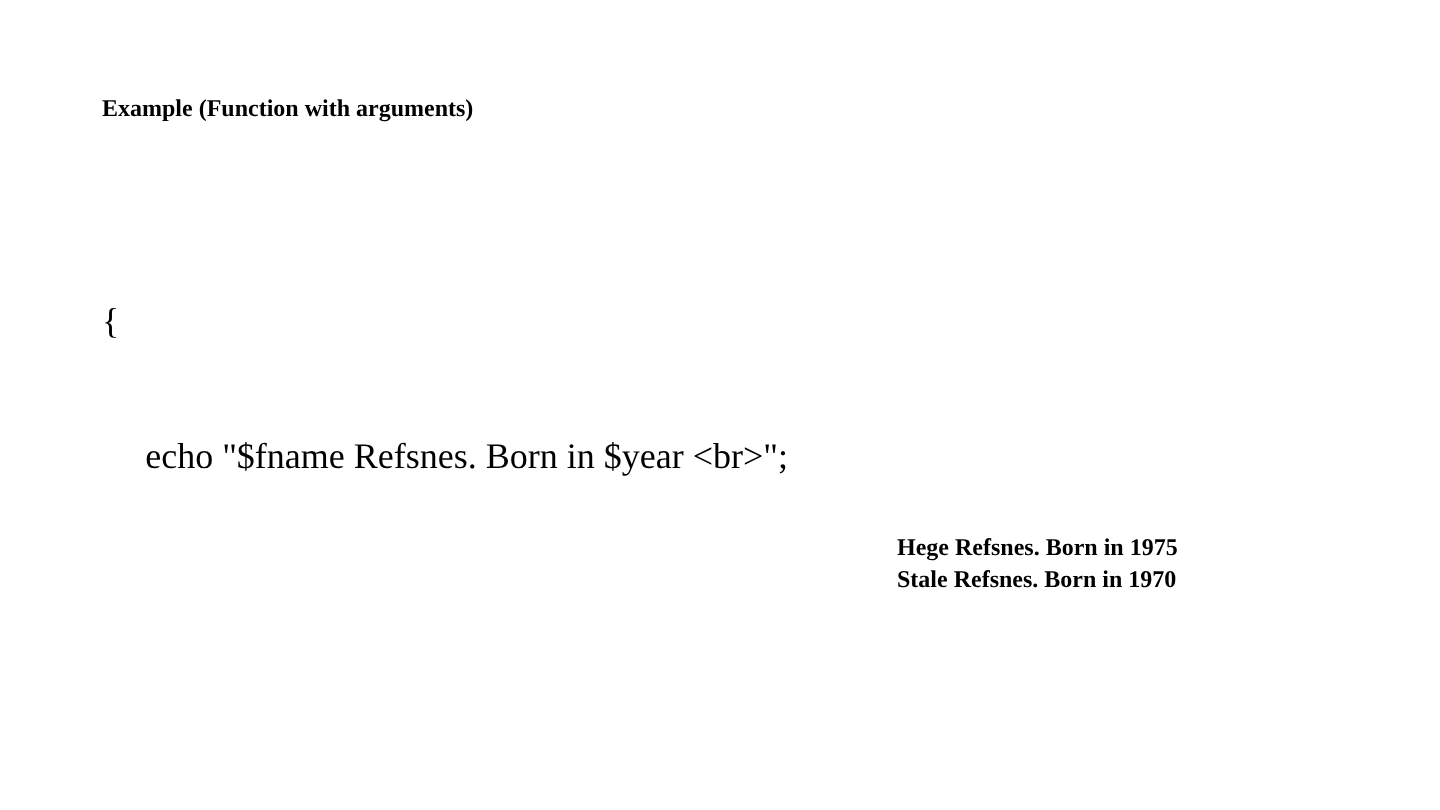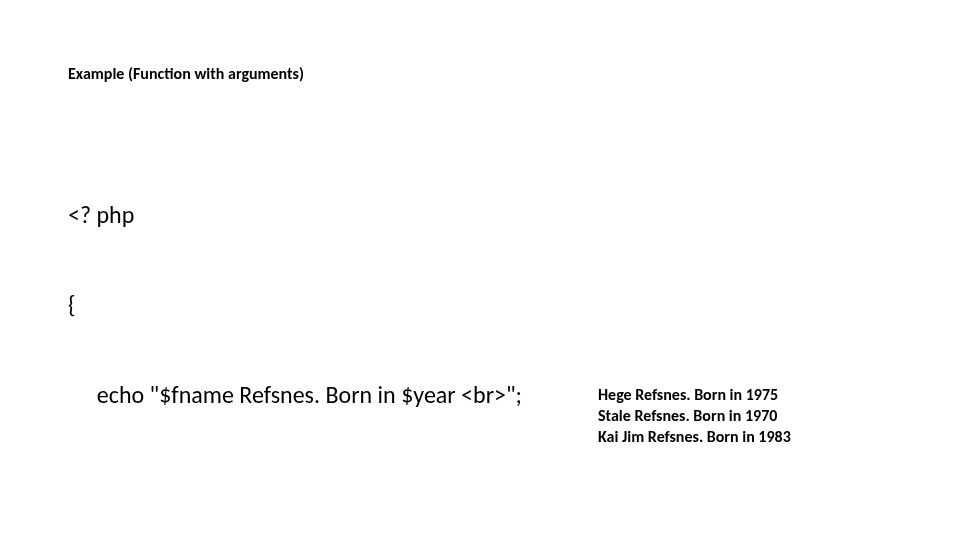--- a/index.html
+++ b/index.html
@@ -9,20 +9,21 @@
     height: 540px;
     background: #ffffff;
     font-family: Calibri, "Segoe UI", Arial, sans-serif;
     color: #000000;
   }
   .slide {
     position: relative;
     width: 908px;
     height: 540px;
     box-sizing: border-box;
+    font-family: Liberation Serif, serif;
   }
   .title {
     position: absolute;
     left: 68px;
     top: 64px;
     font-size: 16px;
     font-weight: 700;
   }
   .code-block {
     position: absolute;
@@ -32,44 +33,42 @@
     line-height: 1.25;
     white-space: pre;
   }
   .code-block .indent {
     display: inline-block;
     width: 1.2em;
   }
   .output-block {
     position: absolute;
     left: 598px;
-    top: 385px;
+    top: 356px;
     font-size: 16px;
     line-height: 1.3;
     font-weight: 700;
   }
 </style>
 </head>
 <body>
 
 <div class="slide">
 
   <div class="title">Example (Function with arguments)</div>
 
   <div class="code-block">
-    <div>&lt;? php</div>
     <div>{</div>
     <div><span class="indent"></span><span>echo "$fname Refsnes. Born in $year &lt;br&gt;";</span></div>
     
     
     
     
     
     
   </div>
 
   <div class="output-block">
     <div>Hege Refsnes. Born in 1975</div>
     <div>Stale Refsnes. Born in 1970</div>
-    <div>Kai Jim Refsnes. Born in 1983</div>
   </div>
 
 </div>
 
 </body></html>

